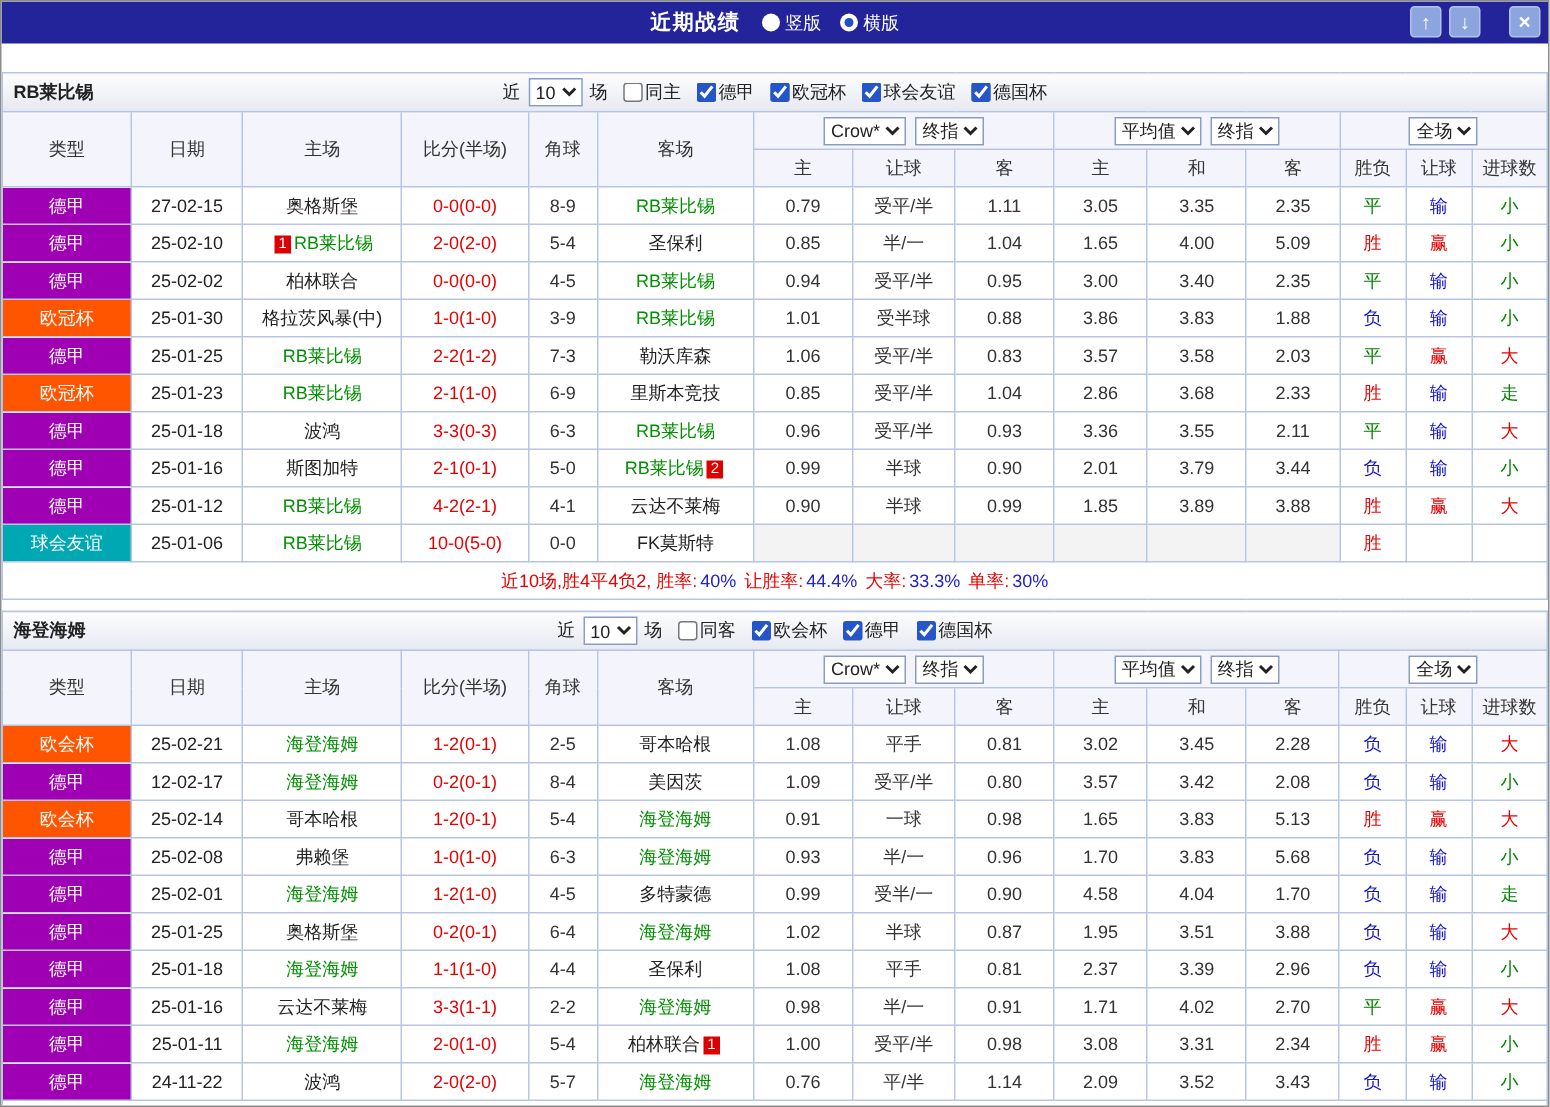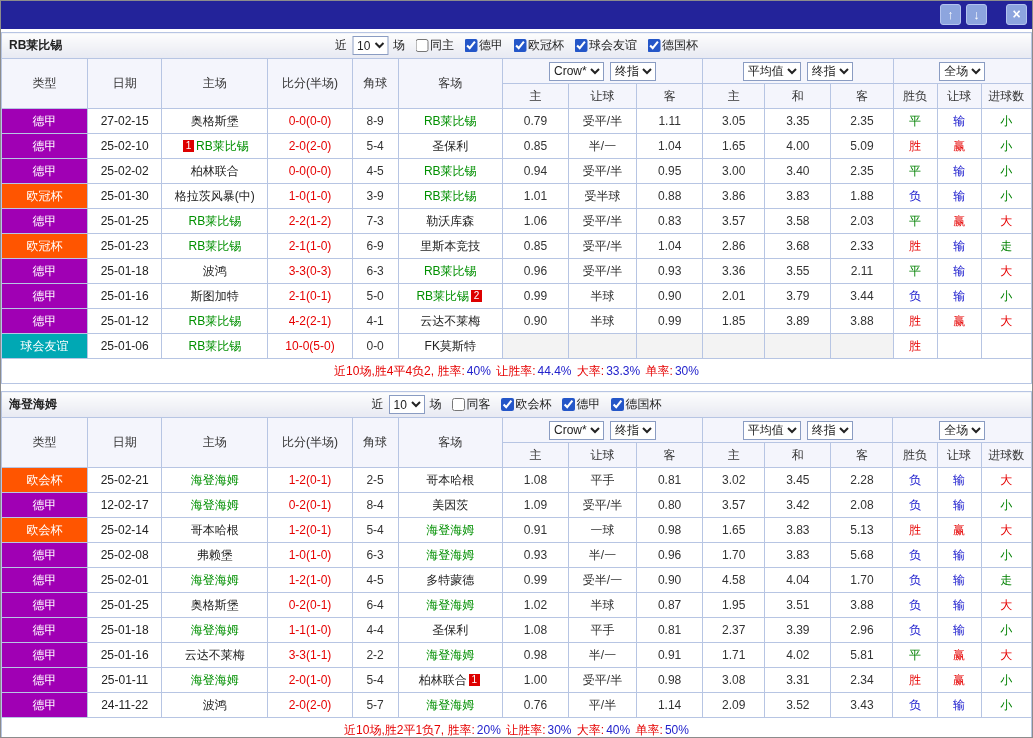--- a/index.html
+++ b/index.html
@@ -7,21 +7,21 @@
 .topbar{height:28px;background:#23239a;display:flex;align-items:center;position:relative;color:#fff}
 .topbar-center{flex:1;display:flex;justify-content:center;align-items:center;gap:14px}
 .page-title{font-weight:bold;font-size:14px;letter-spacing:1px}
 .radio-group{display:inline-flex;gap:12px;align-items:center}
 label.radio{display:inline-flex;align-items:center;gap:4px;cursor:pointer;font-size:12px}
 .radio-dot{width:12px;height:12px;border-radius:50%;background:#fff;position:relative;display:inline-block}
 .radio-dot.sel::after{content:"";position:absolute;left:3px;top:3px;width:6px;height:6px;border-radius:50%;background:#2050c8}
 .topbar-btns{position:absolute;right:5px;top:3px;display:flex;gap:5px;align-items:center}
 .tb-btn{width:21px;height:21px;background:#8da5de;border:1px solid #b3c3ef;border-radius:3px;color:#fff;font-size:13px;font-weight:bold;line-height:19px;text-align:center;cursor:pointer}
 .tb-close{margin-left:14px;font-size:14px}
-table.stats{width:100%;border-collapse:collapse;table-layout:fixed;margin-top:3px}
+table.stats{width:100%;border-collapse:collapse;table-layout:fixed;margin-top:19px}
 .stats td,.stats th{border:1px solid #b7c5e3;height:25px;text-align:center;vertical-align:middle;overflow:hidden;white-space:nowrap;font-weight:normal}
 .stats tr.team-row td{height:26px;background:linear-gradient(#fdfdfd,#e7e9f2)}
 .team-flex{display:flex;align-items:center;height:100%;padding:0 7px;position:relative}
 .team-name{font-weight:bold;color:#222;font-size:12px}
 .filters{position:absolute;left:50%;transform:translateX(-50%);display:flex;align-items:center;gap:3px;white-space:nowrap}
 label.cb{display:inline-flex;align-items:center;gap:2px;margin-left:7px;cursor:pointer}
 input[type=checkbox]{width:13px;height:13px;accent-color:#2456c8;margin:0}
 select{font-size:12px;height:19px;border:1px solid #8a9cc2;background:#fff;color:#222;margin:0 2px}
 .stats tr.head th{background:#f4f5fc;color:#333}
 .group-cell select{margin:0 3px}
@@ -31,20 +31,33 @@
 .self{color:#009000}
 td.odds,td.avg{color:#333}
 td.empty{background:#f3f3f3}
 .num-badge{display:inline-block;min-width:11px;height:12px;line-height:12px;background:#dd0000;color:#fff;font-size:10px;padding:0 1px;margin:0 2px;vertical-align:1px}
 td.summary span{margin:0 1px}
 </style>
 </head>
 <body>
 
 <div class="topbar">
+  <div class="topbar-center">
+    <span class="page-title">近期战绩</span>
+    <span class="radio-group" id="radio-host">
+        <label class="radio">
+          <span class="radio-dot"></span>
+          <span>竖版</span>
+        </label>
+        <label class="radio">
+          <span class="radio-dot sel"></span>
+          <span>横版</span>
+        </label>
+      </span>
+  </div>
   <div class="topbar-btns">
     <div class="tb-btn">↑</div>
     <div class="tb-btn">↓</div>
     <div class="tb-btn tb-close">×</div>
   </div>
 </div>
 
 <div id="tables-host">
     <table class="stats">
       <colgroup>
@@ -487,21 +500,21 @@
           <td class="date">25-01-16</td>
           <td class="team-cell"><span>云达不莱梅</span></td>
           <td class="score">3-3(1-1)</td>
           <td class="corner">2-2</td>
           <td class="team-cell"><span class="self">海登海姆</span></td>
           <td class="odds">0.98</td>
           <td class="odds">半/一</td>
           <td class="odds">0.91</td>
           <td class="avg">1.71</td>
           <td class="avg">4.02</td>
-          <td class="avg">5.81</td>
+          <td class="avg">2.70</td>
           <td class="result" style="color: rgb(0, 128, 0);">平</td>
           <td class="result" style="color: rgb(230, 0, 0);">赢</td>
           <td class="result" style="color: rgb(230, 0, 0);">大</td>
         </tr>
         <tr>
           <td class="league" style="background: rgb(160, 0, 180);">德甲</td>
           <td class="date">25-01-11</td>
           <td class="team-cell"><span class="self">海登海姆</span></td>
           <td class="score">2-0(1-0)</td>
           <td class="corner">5-4</td>

